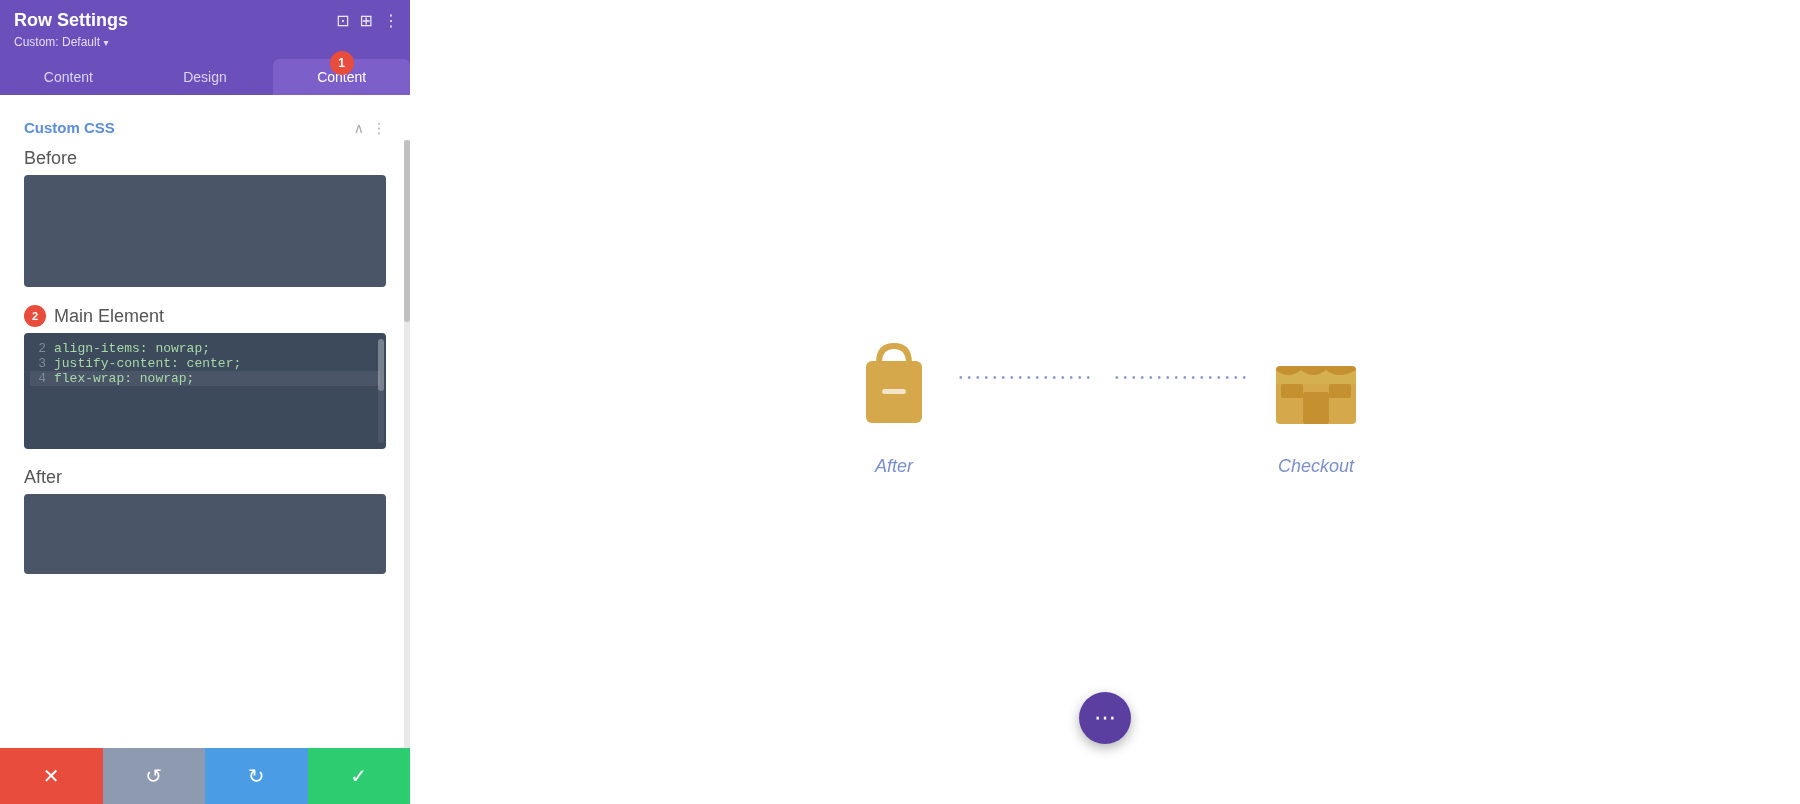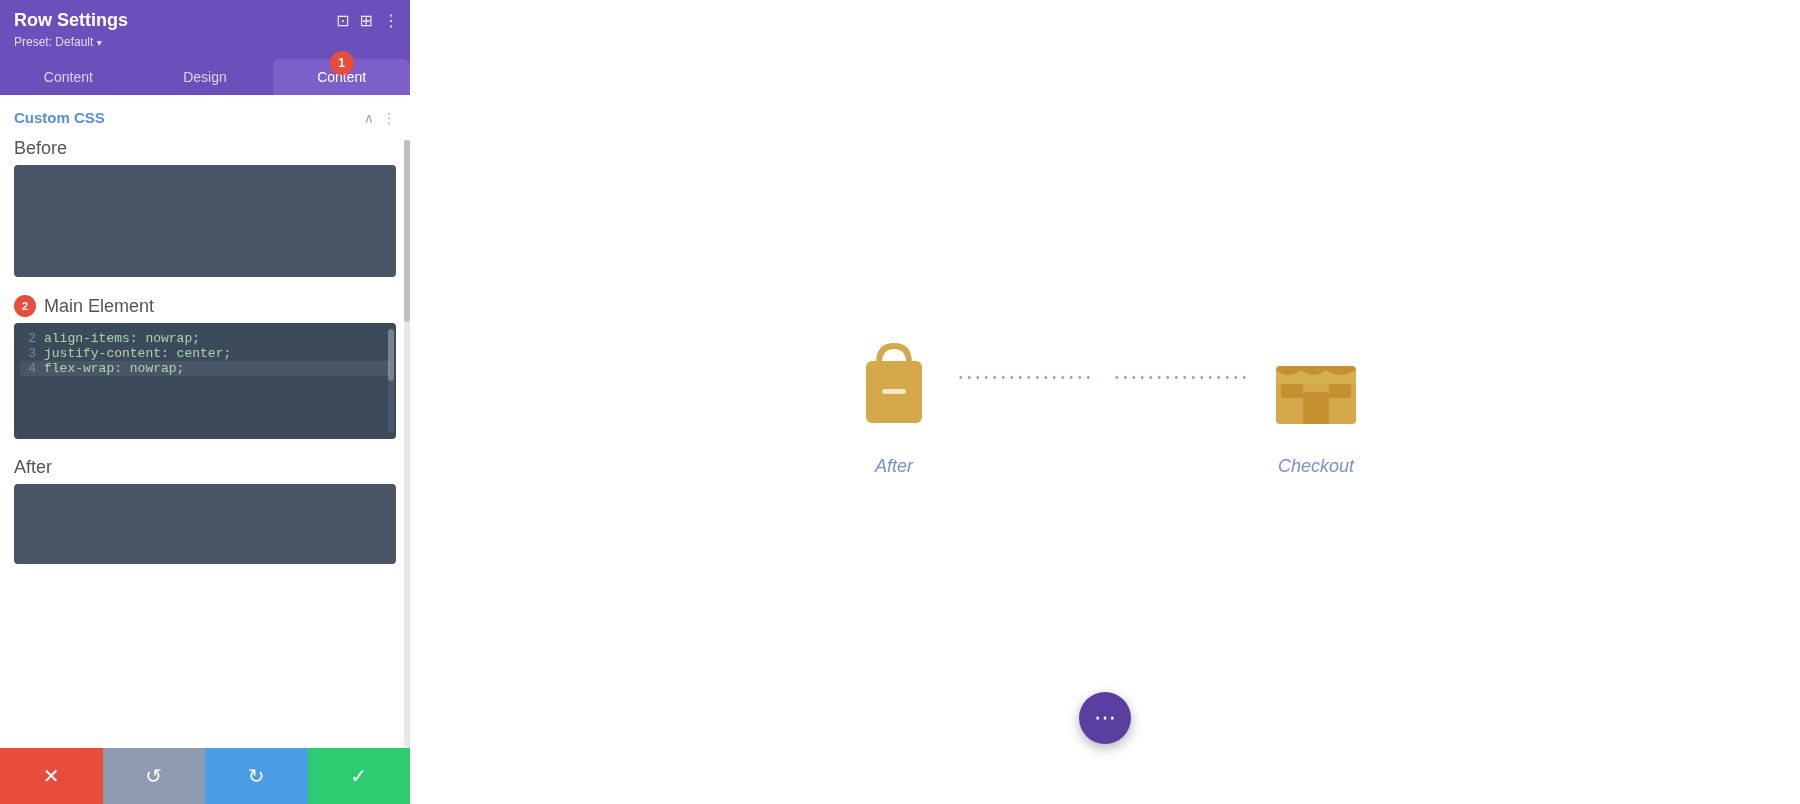--- a/index.html
+++ b/index.html
@@ -84,21 +84,21 @@
       font-weight: 700;
       display: flex;
       align-items: center;
       justify-content: center;
     }
 
     
     .panel-body {
       flex: 1;
       overflow-y: auto;
-      padding: 14px;
+      padding: 24px;
       background: #fff;
     }
 
     
     .section-header {
       display: flex;
       align-items: center;
       justify-content: space-between;
       margin-bottom: 12px;
     }
@@ -303,21 +303,21 @@
   <div class="panel-header">
     <div class="panel-header-top">
       <span class="panel-title">Row Settings</span>
       <div class="panel-header-icons">
         <span class="header-icon">⊡</span>
         <span class="header-icon">⊞</span>
         <span class="header-icon">⋮</span>
       </div>
     </div>
     <div class="preset-label">
-      <span>Preset: Default</span> <span class="arrow">▾</span>
+      <span>Custom: Default</span> <span class="arrow">▾</span>
     </div>
   </div>
 
   <div class="panel-tabs">
     <div class="panel-tab">
       <span>Content</span>
     </div>
     <div class="panel-tab">
       <span>Design</span>
     </div>

